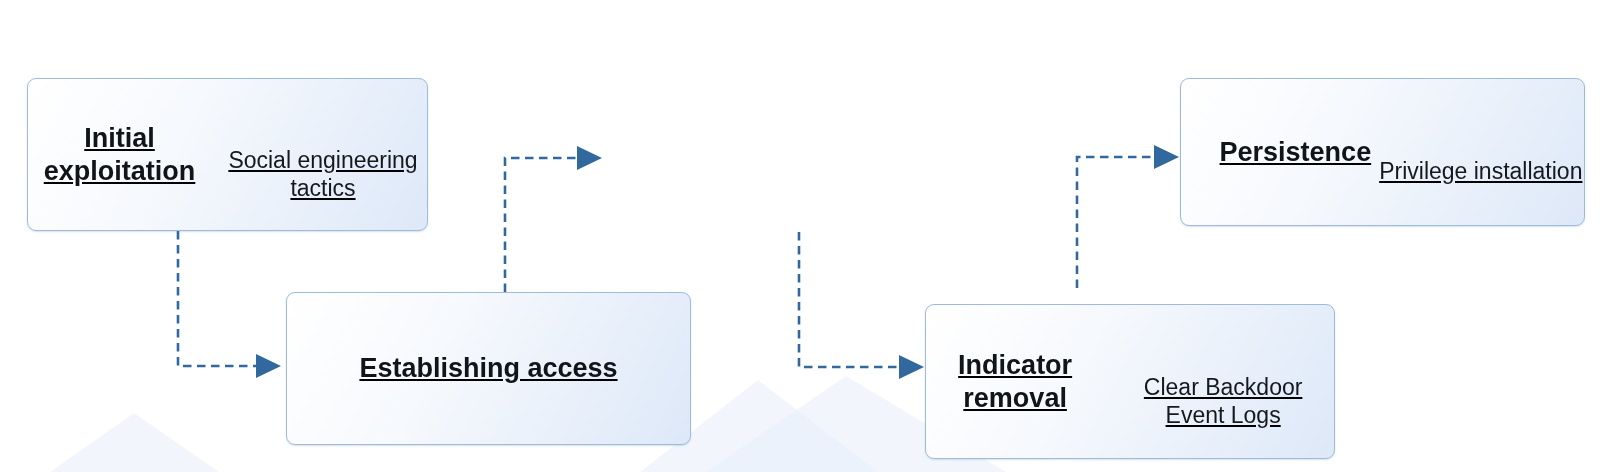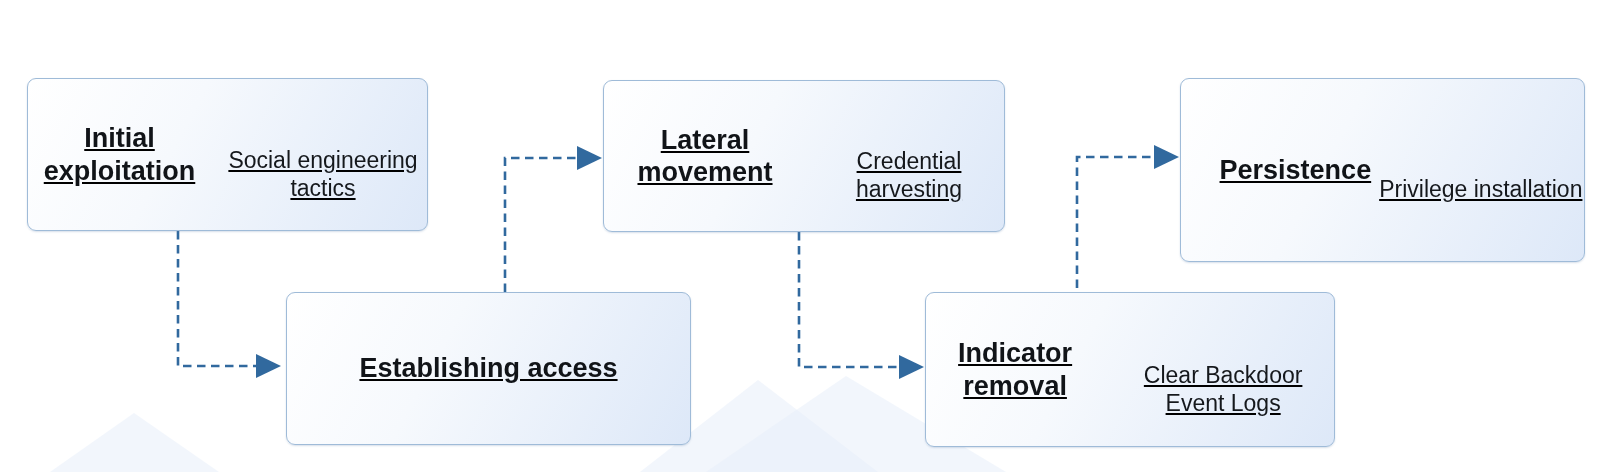--- a/index.html
+++ b/index.html
@@ -46,22 +46,22 @@
     justify-content: center;
     gap: 8px;
     text-align: center;
     text-decoration: underline;
   }
   .node-title { font-size: 27px; font-weight: 700; color: var(--title); line-height: 1.2; }
   .node-sub   { font-size: 23px; font-weight: 400; color: var(--subtitle); line-height: 1.2; margin-top: 40px; }
   .node-1 { left: 27px;   top: 78px;  width: 401px; height: 153px; }
   .node-2 { left: 286px;  top: 292px; width: 405px; height: 153px; }
   .node-3 { left: 603px;  top: 80px;  width: 402px; height: 152px; }
-  .node-4 { left: 925px;  top: 292px; width: 410px; height: 155px; }
-  .node-5 { left: 1180px; top: 78px;  width: 405px; height: 184px; padding-left: 37px; }
+  .node-4 { left: 925px;  top: 304px; width: 410px; height: 155px; }
+  .node-5 { left: 1180px; top: 78px;  width: 405px; height: 148px; padding-left: 37px; }
 </style>
 </head>
 <body>
 
 <div class="canvas">
 
   <svg class="layer-svg" viewBox="0 0 1613 472" xmlns="http://www.w3.org/2000/svg" aria-hidden="true">
 
     <polygon class="watermark" points="50,472 134,413 219,472"></polygon>
     <polygon class="watermark" points="640,472 758,380 878,472"></polygon>
@@ -82,24 +82,20 @@
 
   <div class="node node-1">
     <div class="node-title">Initial exploitation</div>
     <div class="node-sub">Social engineering tactics</div>
   </div>
 
   <div class="node node-2">
     <div class="node-title">Establishing access</div>
   </div>
 
-  <div class="node node-3">
-    <div class="node-title">Lateral movement</div>
-    <div class="node-sub">Credential harvesting</div>
-  </div>
 
   <div class="node node-4">
     <div class="node-title">Indicator removal</div>
     <div class="node-sub">Clear Backdoor Event Logs</div>
   </div>
 
   <div class="node node-5">
     <div class="node-title">Persistence</div>
     <div class="node-sub">Privilege installation</div>
   </div>

